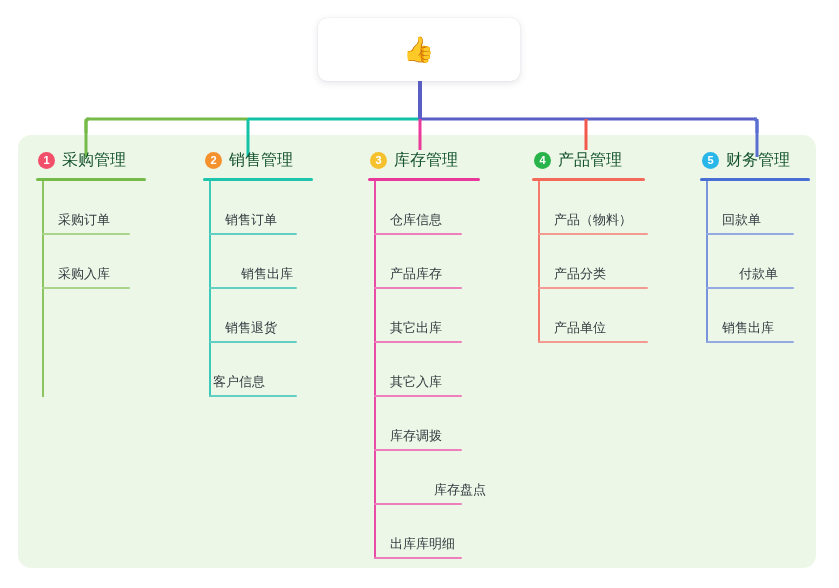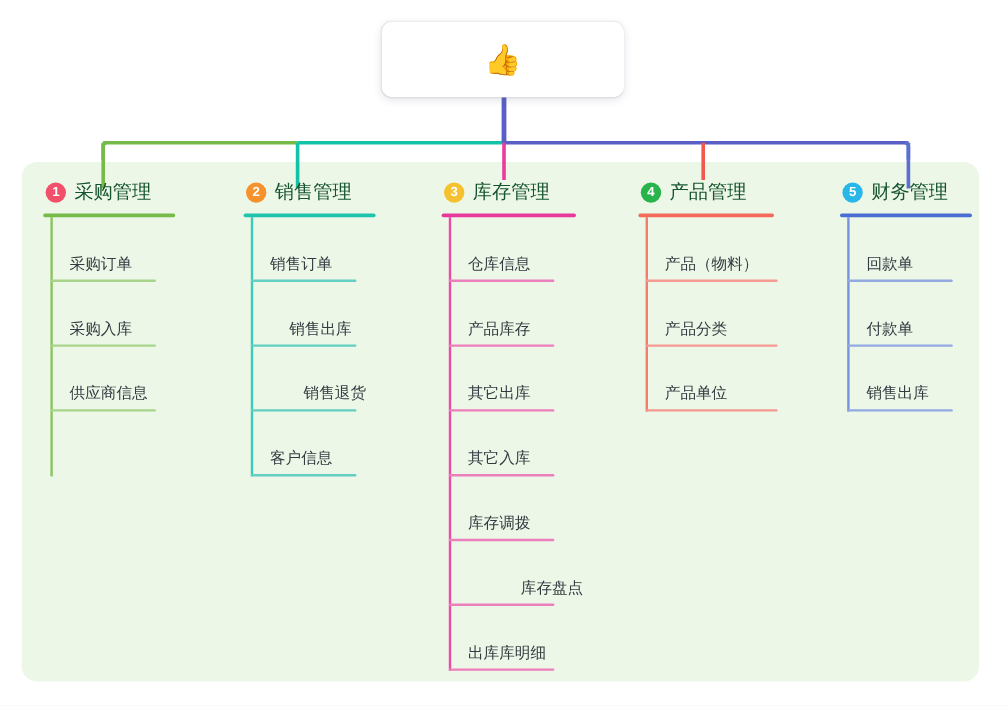--- a/index.html
+++ b/index.html
@@ -111,48 +111,44 @@
         <div class="children" style="height: 216px;">
           <div class="spine" style="background: rgb(140, 196, 95); height: 216px;"></div>
           <div class="child">
             <span class="child-label" style="left: 22px;">采购订单</span>
             <div class="child-rule" style="width: 88px; background: rgb(168, 212, 139);"></div>
           </div>
           <div class="child">
             <span class="child-label" style="left: 22px;">采购入库</span>
             <div class="child-rule" style="width: 88px; background: rgb(168, 212, 139);"></div>
           </div>
-          <div class="child">
-            <span class="child-label" style="left: 22px;">供应商信息</span>
-            <div class="child-rule" style="width: 88px; background: rgb(168, 212, 139);"></div>
-          </div>
         </div>
       </div>
       <div class="branch" style="left: 203px; top: 147px; width: 110px;">
         <div class="branch-head">
           <span class="badge" style="background: rgb(245, 146, 46);">2</span>
           <span class="head-label">销售管理</span>
         </div>
         <div class="head-rule" style="width: 110px; background: rgb(30, 196, 171);"></div>
         <div class="children" style="height: 216px;">
           <div class="spine" style="background: rgb(62, 202, 187); height: 216px;"></div>
           <div class="child">
             <span class="child-label" style="left: 22px;">销售订单</span>
             <div class="child-rule" style="width: 88px; background: rgb(99, 207, 194);"></div>
           </div>
           <div class="child">
             <span class="child-label" style="left: 38px;">销售出库</span>
             <div class="child-rule" style="width: 88px; background: rgb(99, 207, 194);"></div>
           </div>
           <div class="child">
-            <span class="child-label" style="left: 22px; margin-left: 28px;">销售退货</span>
-            <div class="child-rule" style="width: 88px; background: rgb(99, 207, 194);"></div>
-          </div>
-          <div class="child">
-            <span class="child-label" style="left: 22px;">客户信息</span>
+            <span class="child-label" style="left: 22px;">销售退货</span>
+            <div class="child-rule" style="width: 88px; background: rgb(99, 207, 194);"></div>
+          </div>
+          <div class="child">
+            <span class="child-label" style="left: 10px;">客户信息</span>
             <div class="child-rule" style="width: 88px; background: rgb(99, 207, 194);"></div>
           </div>
         </div>
       </div>
       <div class="branch" style="left: 368px; top: 147px; width: 112px;">
         <div class="branch-head">
           <span class="badge" style="background: rgb(245, 193, 46);">3</span>
           <span class="head-label">库存管理</span>
         </div>
         <div class="head-rule" style="width: 112px; background: rgb(232, 56, 155);"></div>
@@ -216,21 +212,21 @@
           <span class="head-label">财务管理</span>
         </div>
         <div class="head-rule" style="width: 110px; background: rgb(74, 111, 212);"></div>
         <div class="children" style="height: 162px;">
           <div class="spine" style="background: rgb(122, 147, 221); height: 162px;"></div>
           <div class="child">
             <span class="child-label" style="left: 22px;">回款单</span>
             <div class="child-rule" style="width: 88px; background: rgb(147, 169, 226);"></div>
           </div>
           <div class="child">
-            <span class="child-label" style="left: 22px; text-align: right;">付款单</span>
+            <span class="child-label" style="left: 39px; text-align: right;">付款单</span>
             <div class="child-rule" style="width: 88px; background: rgb(147, 169, 226);"></div>
           </div>
           <div class="child">
             <span class="child-label" style="left: 22px;">销售出库</span>
             <div class="child-rule" style="width: 88px; background: rgb(147, 169, 226);"></div>
           </div>
         </div>
       </div>
     </div>
 </div>

